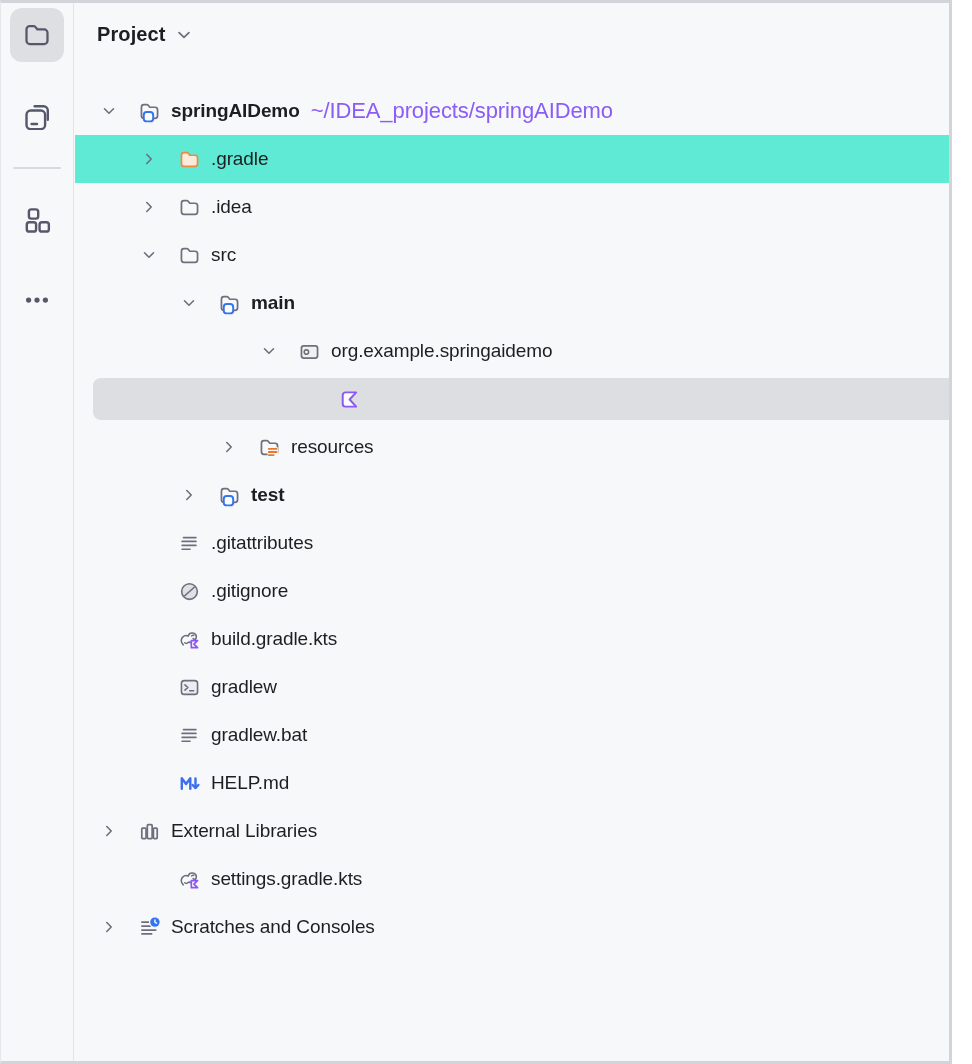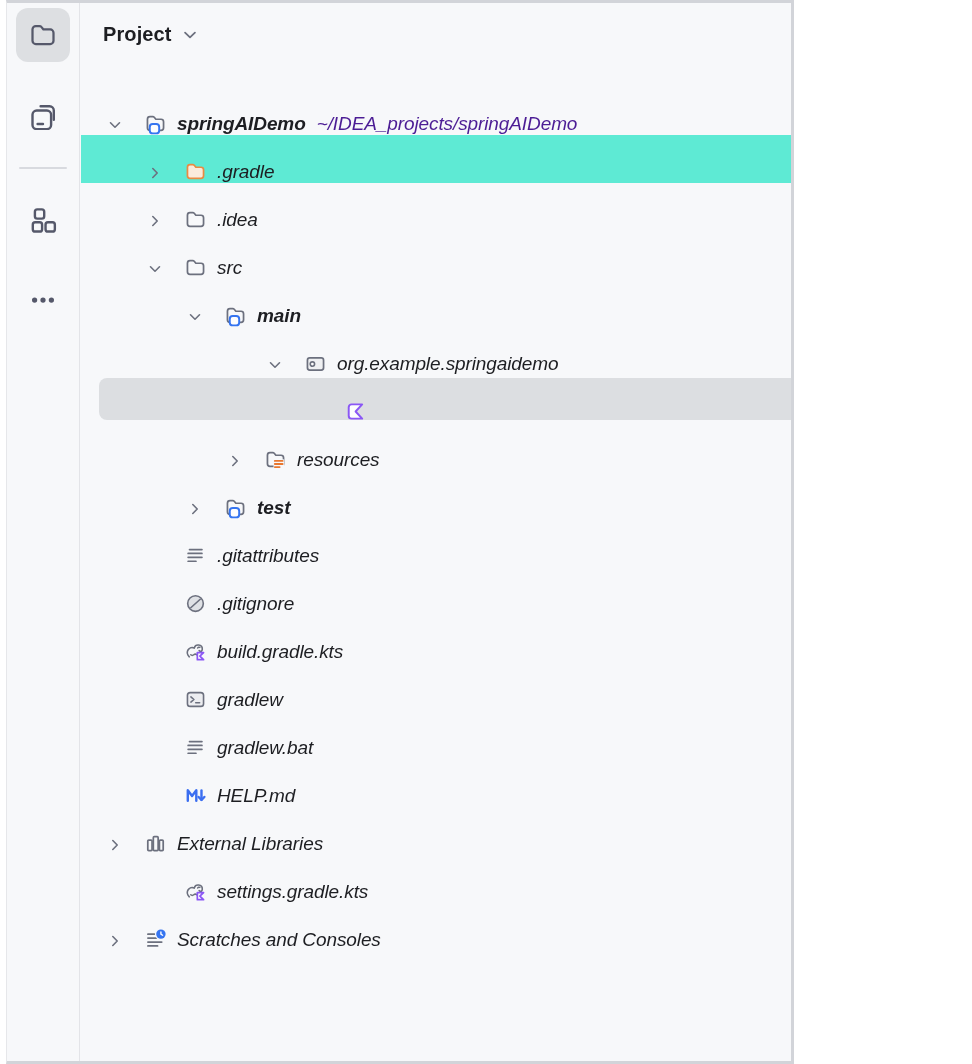--- a/index.html
+++ b/index.html
@@ -1,23 +1,23 @@
 <!DOCTYPE html>
 <html><head>
 <meta charset="utf-8">
 <style>
   html,body { margin:0; padding:0; background:#fff; }
   * { box-sizing:border-box; }
   .app {
-    position:relative; width:788px; height:1064px;
+    position:relative; width:952px; height:1064px;
     background:#F7F8FA;
     border-top:3px solid #D2D4D9; border-right:3px solid #D2D4D9;
     border-bottom:3px solid #D2D4D9; border-left:1px solid #E6E7EA;
     font-family:"Liberation Sans", sans-serif;
-    color:#1D1E22; overflow:hidden;margin-left:6px;
+    color:#1D1E22; overflow:hidden;
   }
   
   .rail {
     position:absolute; left:0; top:0; bottom:0; width:73px;
     background:#F7F8FA; border-right:1px solid #E3E4E8;
     display:flex; flex-direction:column; align-items:center; padding-top:5px;
   }
   .tool-btn {
     width:54px; height:54px; border-radius:12px;
     display:flex; align-items:center; justify-content:center;
@@ -32,36 +32,36 @@
   .main { position:absolute; left:74px; top:0; right:0; bottom:0; }
   .header {
     position:absolute; left:22px; top:20px;
     display:flex; align-items:center; gap:7px;
   }
   .header .title { font-size:20px; font-weight:700; letter-spacing:.1px; }
   .header svg { width:22px; height:22px; }
   .tree { position:absolute; top:84px; left:0; right:0; }
   .row {
     position:relative; height:48px;
-    display:flex; align-items:flex-end;
-    cursor:pointer; white-space:nowrap;font-style:italic;
+    display:flex; align-items:center;
+    cursor:pointer; white-space:nowrap;
   }
   .row.yellow { background:#5eead4; }
   .row.selected::before {
     content:""; position:absolute; left:18px; right:0; top:3px; bottom:3px;
     background:#DCDEE1; border-radius:8px 0 0 8px;
   }
   .row > * { position:relative; }
   .indent { flex:none; }
   .chev { flex:none; width:28px; height:20px; display:flex; align-items:center; justify-content:center; }
   .chev svg { width:20px; height:20px; }
   .node-icon { flex:none; width:23px; height:23px; margin-left:15px; }
   .label { margin-left:10px; font-size:19px; letter-spacing:-0.1px; }
   .label.bold { font-weight:700; }
-  .path { margin-left:11px; font-size:19px; color:#4c1d95; letter-spacing:-0.1px; }
+  .path { margin-left:11px; font-size:22px; color:#8b5cf6; letter-spacing:-0.1px; }
   .sprites { position:absolute; width:0; height:0; overflow:hidden; }
 </style>
 </head>
 <body>
 
 <svg class="sprites" xmlns="http://www.w3.org/2000/svg">
   <defs>
     <symbol id="i-chev-right" viewBox="0 0 20 20">
       <polyline points="7.8,5.5 12.2,10 7.8,14.5" fill="none" stroke="#6C707E" stroke-width="1.6" stroke-linecap="round" stroke-linejoin="round"></polyline>
     </symbol>

